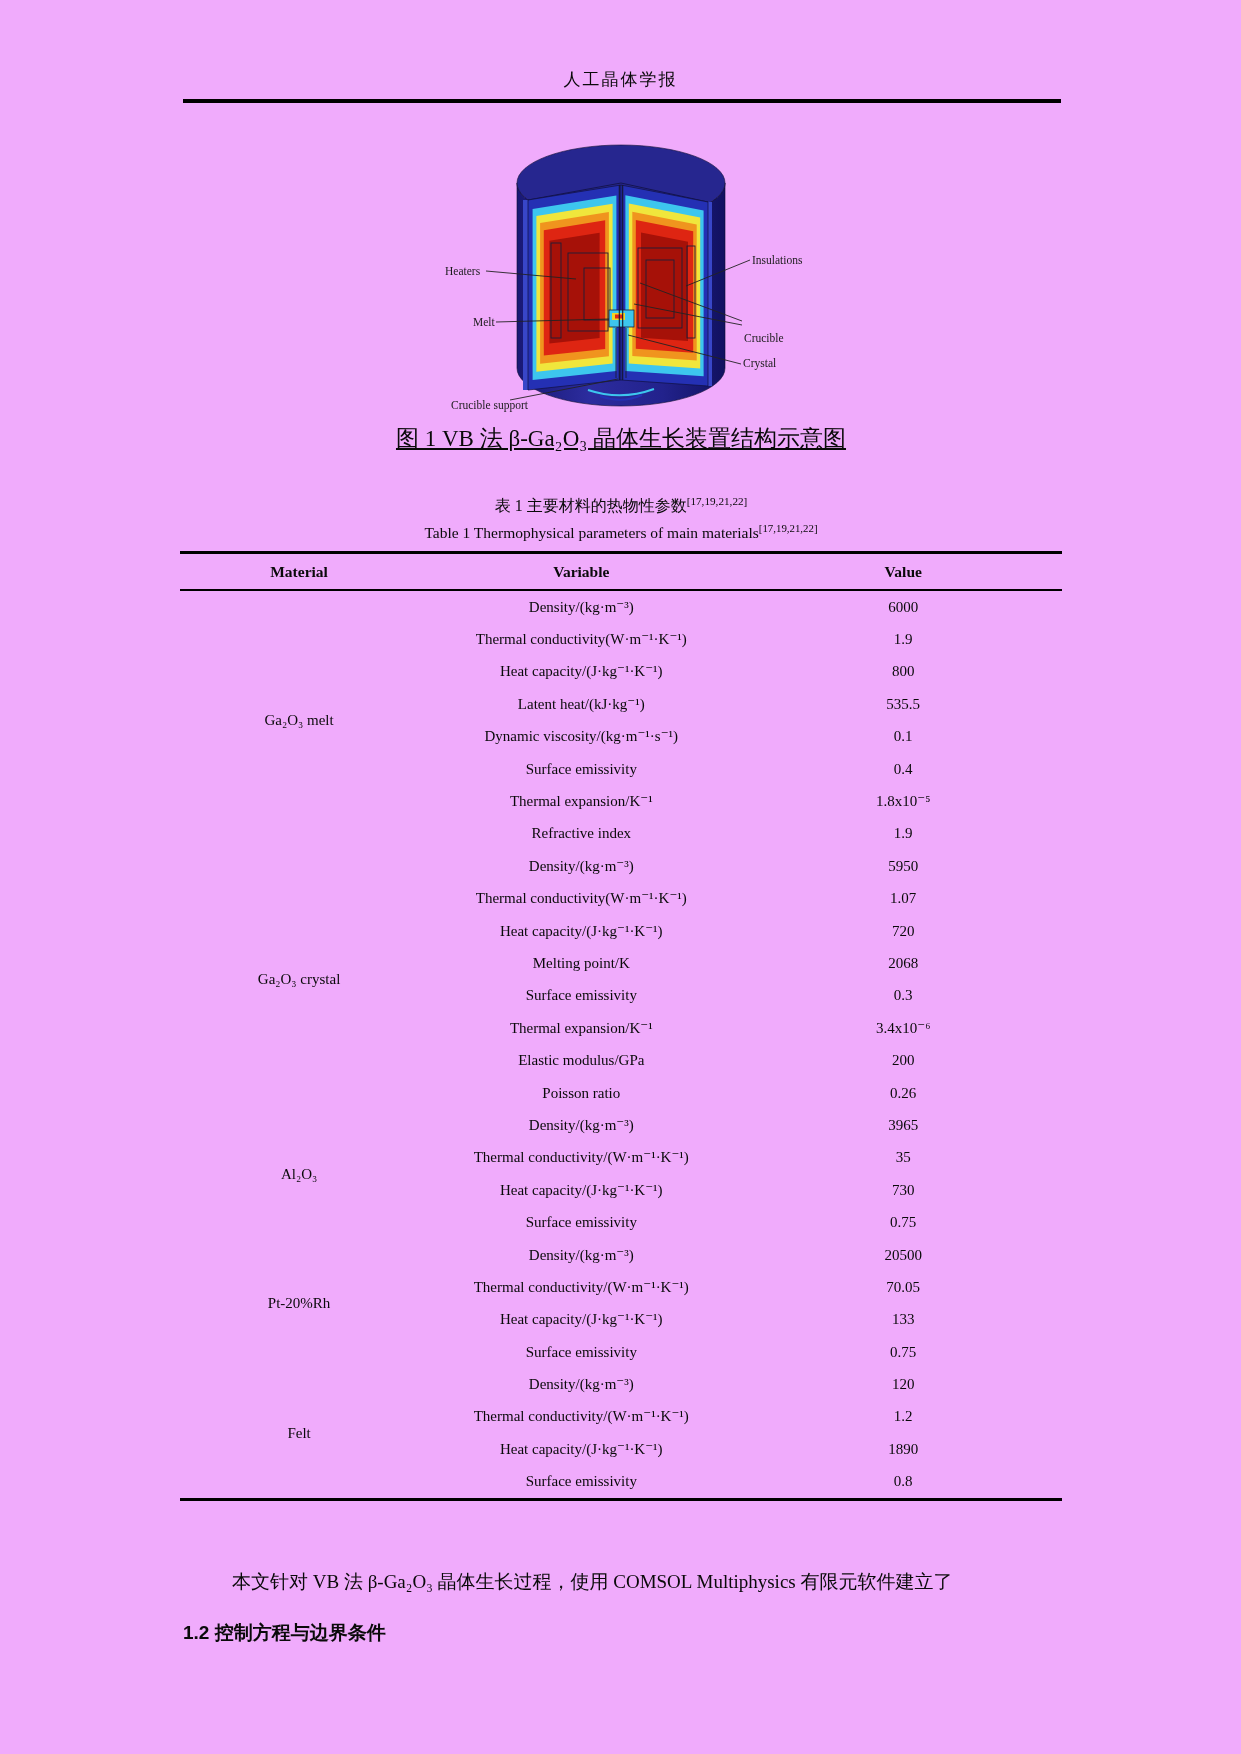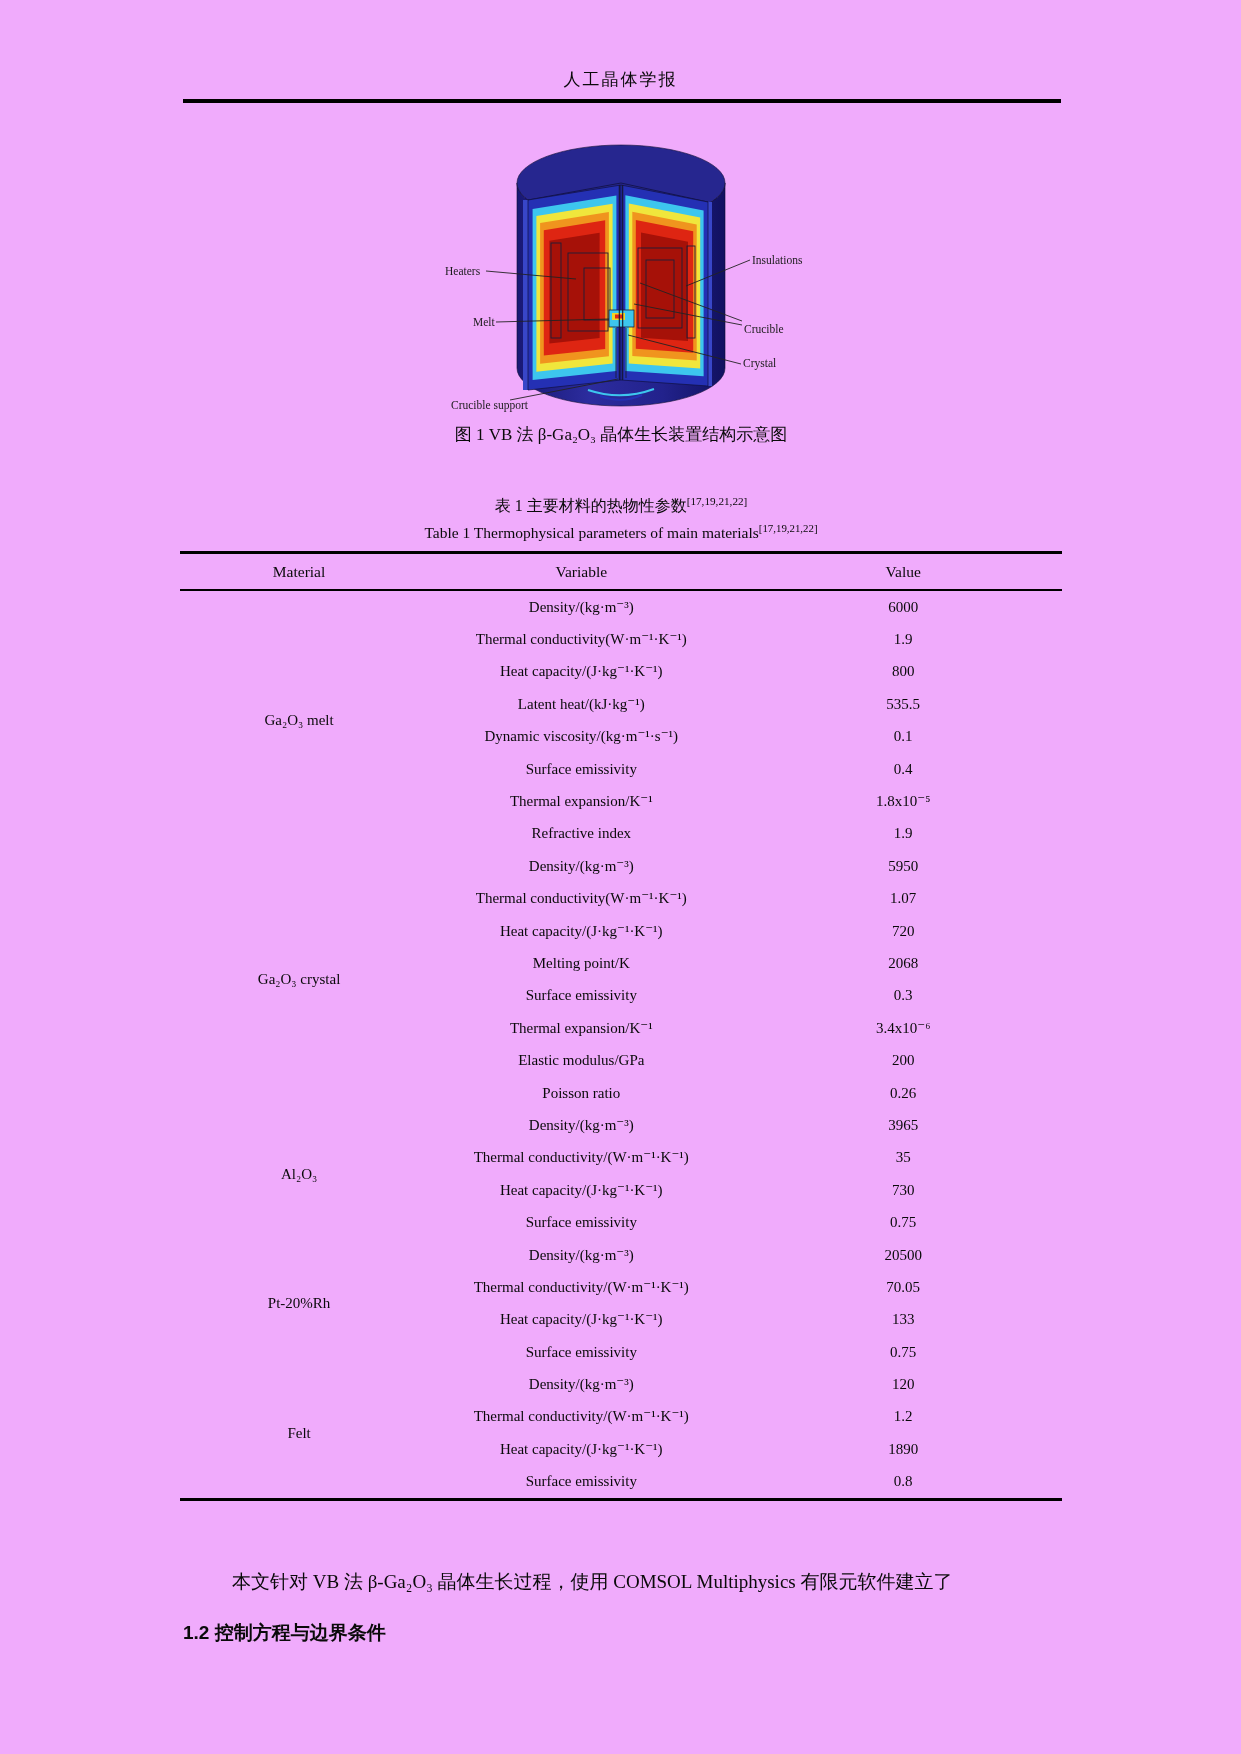--- a/index.html
+++ b/index.html
@@ -10,33 +10,33 @@
   #journal-title{left:0;top:68px;width:1241px;text-align:center;font-size:17px;letter-spacing:2px;}
   #head-rule{left:183px;top:99px;width:878px;height:4px;background:#000;}
   
   #figure{left:388px;top:128px;width:480px;height:300px;}
   #figure svg{position:absolute;left:0;top:0;}
   .fig-label{position:absolute;font-size:11.5px;color:#1c1c1c;white-space:nowrap;}
   #lbl-heaters{left:57px;top:137px;}
   #lbl-melt{left:85px;top:188px;}
   #lbl-crucible-support{left:63px;top:271px;}
   #lbl-insulations{left:364px;top:126px;}
-  #lbl-crucible{left:356px;top:195px;text-align:right;}
+  #lbl-crucible{left:356px;top:204px;text-align:right;}
   #lbl-crystal{left:355px;top:229px;}
   .caption{left:180px;width:882px;text-align:center;}
-  #fig-cap-zh{top:423px;font-size:17px;}
+  #fig-cap-zh{top:423px;font-size:23px;text-decoration:underline;}
   #fig-cap-en{top:449px;font-size:16px;}
   #tab-cap-zh{top:495px;font-size:16px;}
   #tab-cap-en{top:522px;font-size:15.5px;}
   sup{font-size:70%;text-align:right;}
   
   #tbl{left:180px;top:551px;width:882px;border-collapse:separate;border-spacing:0;
        border-top:3px solid #000;border-bottom:3px solid #000;table-layout:fixed;
        font-size:15px;}
-  #tbl th{font-weight:normal;font-size:15.5px;height:33px;border-bottom:2.5px solid #000;text-align:center;}
+  #tbl th{font-weight:bold;font-size:15.5px;height:33px;border-bottom:2.5px solid #000;text-align:center;}
   #tbl td{height:32.4px;text-align:center;padding:0;line-height:1;}
   #tbl td.mat{vertical-align:middle;}
   
   #sec-heading{left:183px;top:1620px;font-size:19px;font-weight:bold;
                font-family:"Liberation Sans","DejaVu Sans",sans-serif;}
   #sec-paragraph{left:232px;top:1569px;width:831px;font-size:19px;}
 </style>
 </head>
 <body>
 

